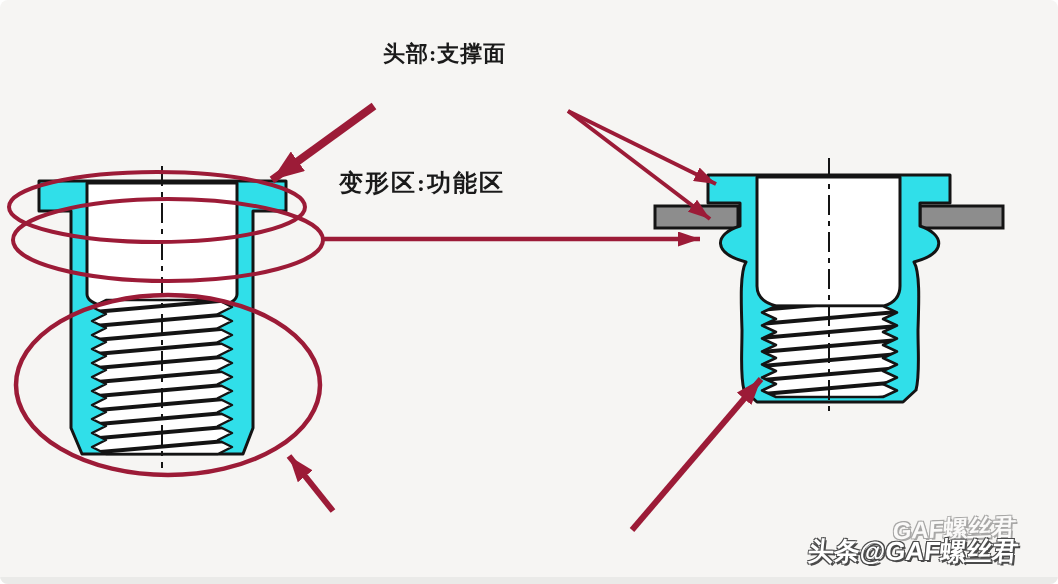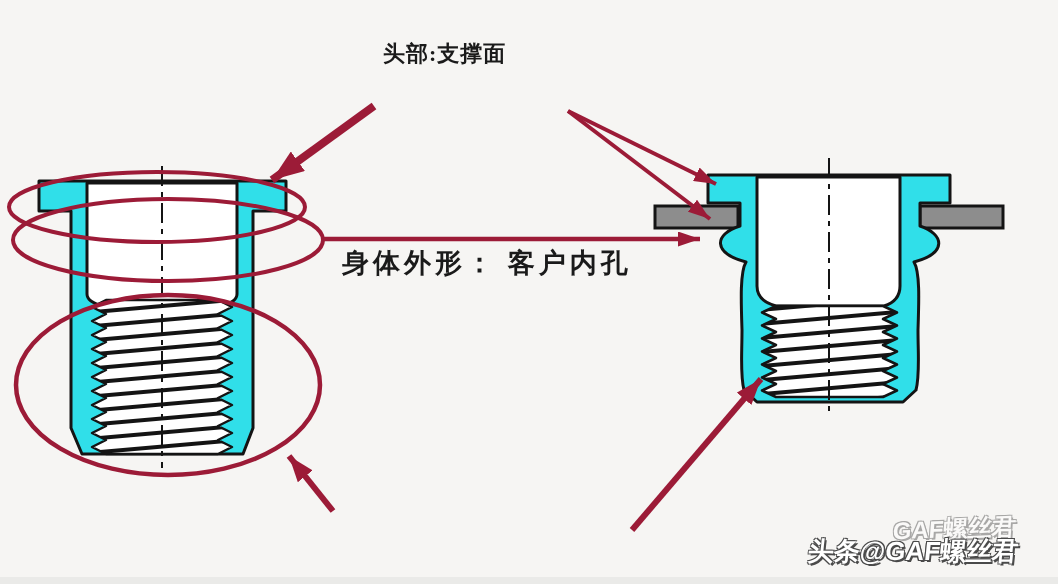--- a/index.html
+++ b/index.html
@@ -2,20 +2,21 @@
 <html style="--background: #f6f5f3; --part-fill: #30dfe9; --outline: #141414; --annotation: #9c1b37; --plate: #8d8d8d; --label: #1a1a1a; --watermark-fill: #ffffff; --watermark-outline: #4a4a4a;"><head>
 <meta charset="utf-8">
 <style>
   html,body{margin:0;padding:0;}
   #stage{
     position:relative;
     width:1058px;height:584px;
     background:var(--background,#f6f5f3);
     overflow:hidden;
     font-family:"Liberation Serif","DejaVu Serif",serif;
+    border-radius:8px;
   }
   #drawing{position:absolute;left:0;top:0;}
   
   .cyan{fill:var(--part-fill,#30dfe9);stroke:var(--outline,#141414);stroke-width:3;stroke-linejoin:round;}
   .bore{fill:#ffffff;stroke:var(--outline,#141414);stroke-width:3;stroke-linejoin:round;}
   .plate{fill:var(--plate,#8d8d8d);stroke:var(--outline,#141414);stroke-width:3;}
   .thread-base{fill:#ffffff;stroke:none;}
   .thread-edge{fill:none;stroke:var(--outline,#141414);stroke-width:2.5;stroke-linejoin:round;}
   .hatch-line{stroke:var(--outline,#141414);stroke-width:4;}
   .centerline{stroke:var(--outline,#141414);stroke-width:2;stroke-dasharray:20 6 5 6;fill:none;}
@@ -129,21 +130,21 @@
       <line class="ann" x1="323" y1="239" x2="700" y2="239" stroke-width="4.5" marker-end="url(#ah-s)"></line>
 
       <line class="ann" x1="632" y1="530" x2="761" y2="379" stroke-width="6" marker-end="url(#ah-m)"></line>
 
       <line class="ann" x1="333" y1="511" x2="289" y2="456" stroke-width="6" marker-end="url(#ah-m)"></line>
     </g>
   </svg>
 
   <div class="lbl" style="left:383px;top:42px;font-size:22px;letter-spacing:1px;">头部:支撑面</div>
 
+  <div class="lbl" style="left:339px;top:170px;font-size:24px;letter-spacing:2px;">变形区:功能区</div>
 
-  <div class="lbl" style="left:342px;top:249px;font-size:27px;letter-spacing:4px;">身体外形： 客户内孔</div>
 
 
   <div class="wm wm-ghost" style="left:893px;top:513px;font-size:24px;">GAF螺丝君</div>
   <div class="wm" style="left:808px;top:534px;font-size:26px;">头条@GAF螺丝君</div>
 
   <div id="bottom-band"></div>
 </div>
 
 </body></html>

